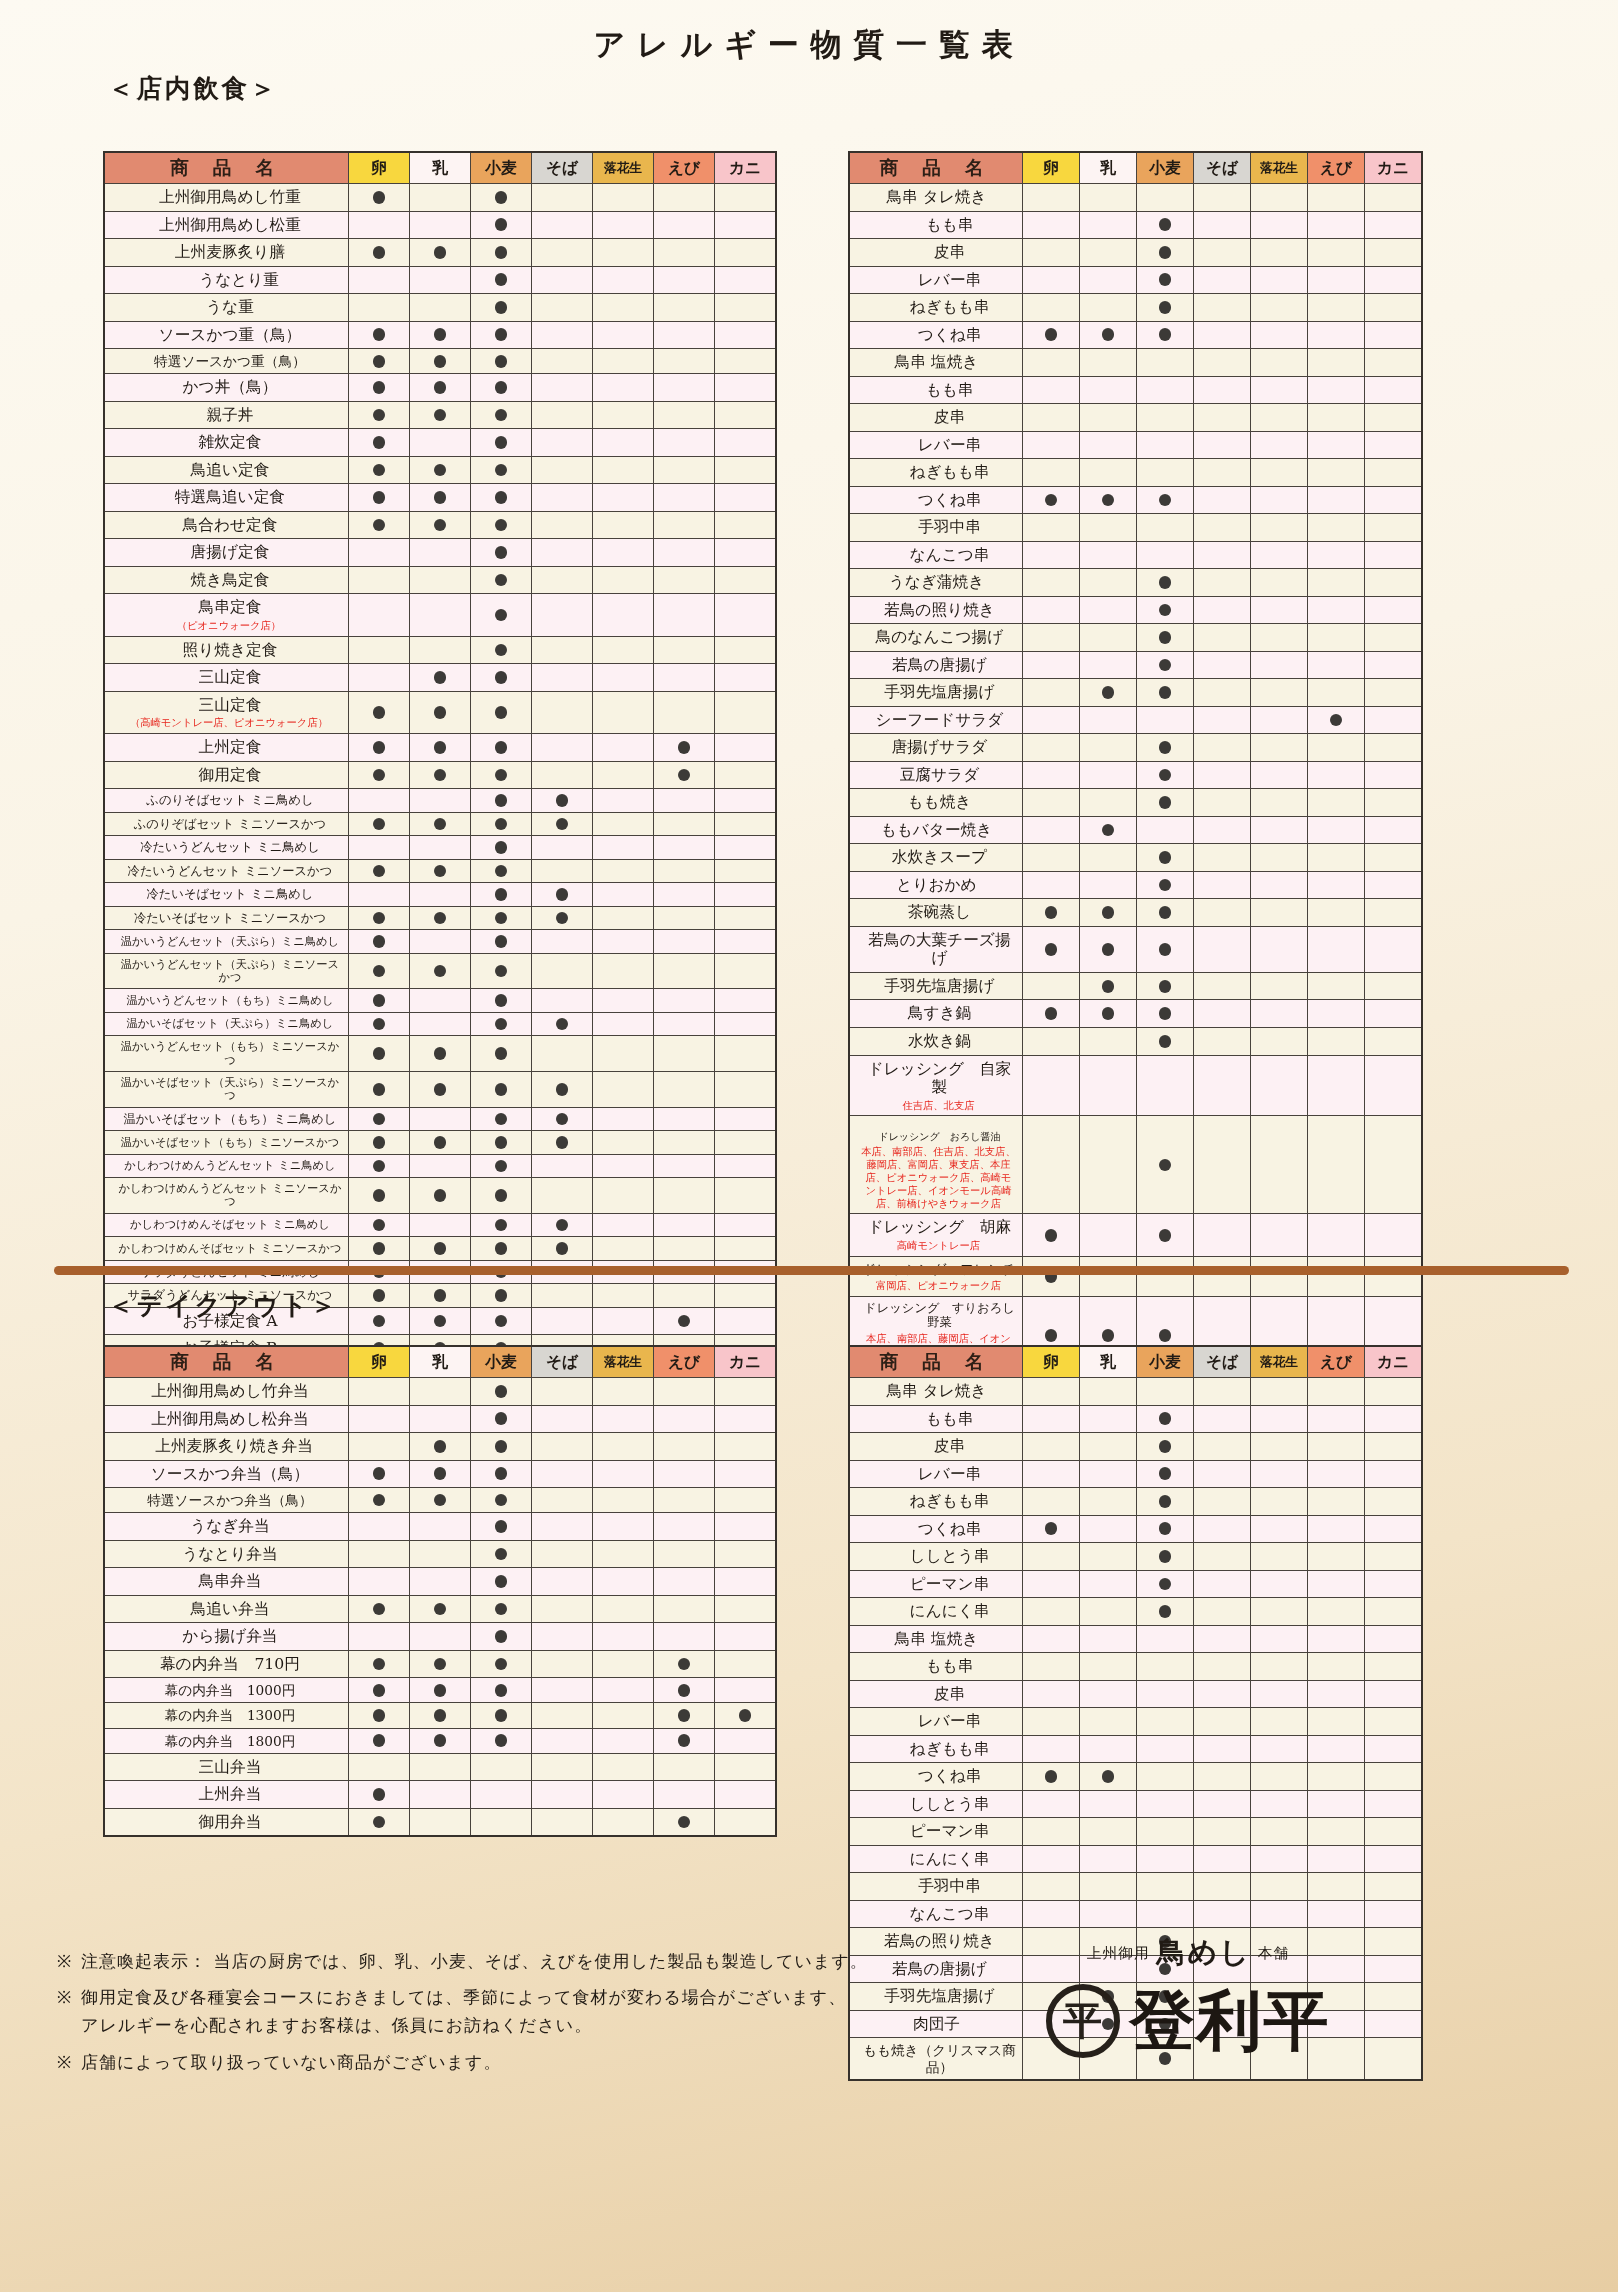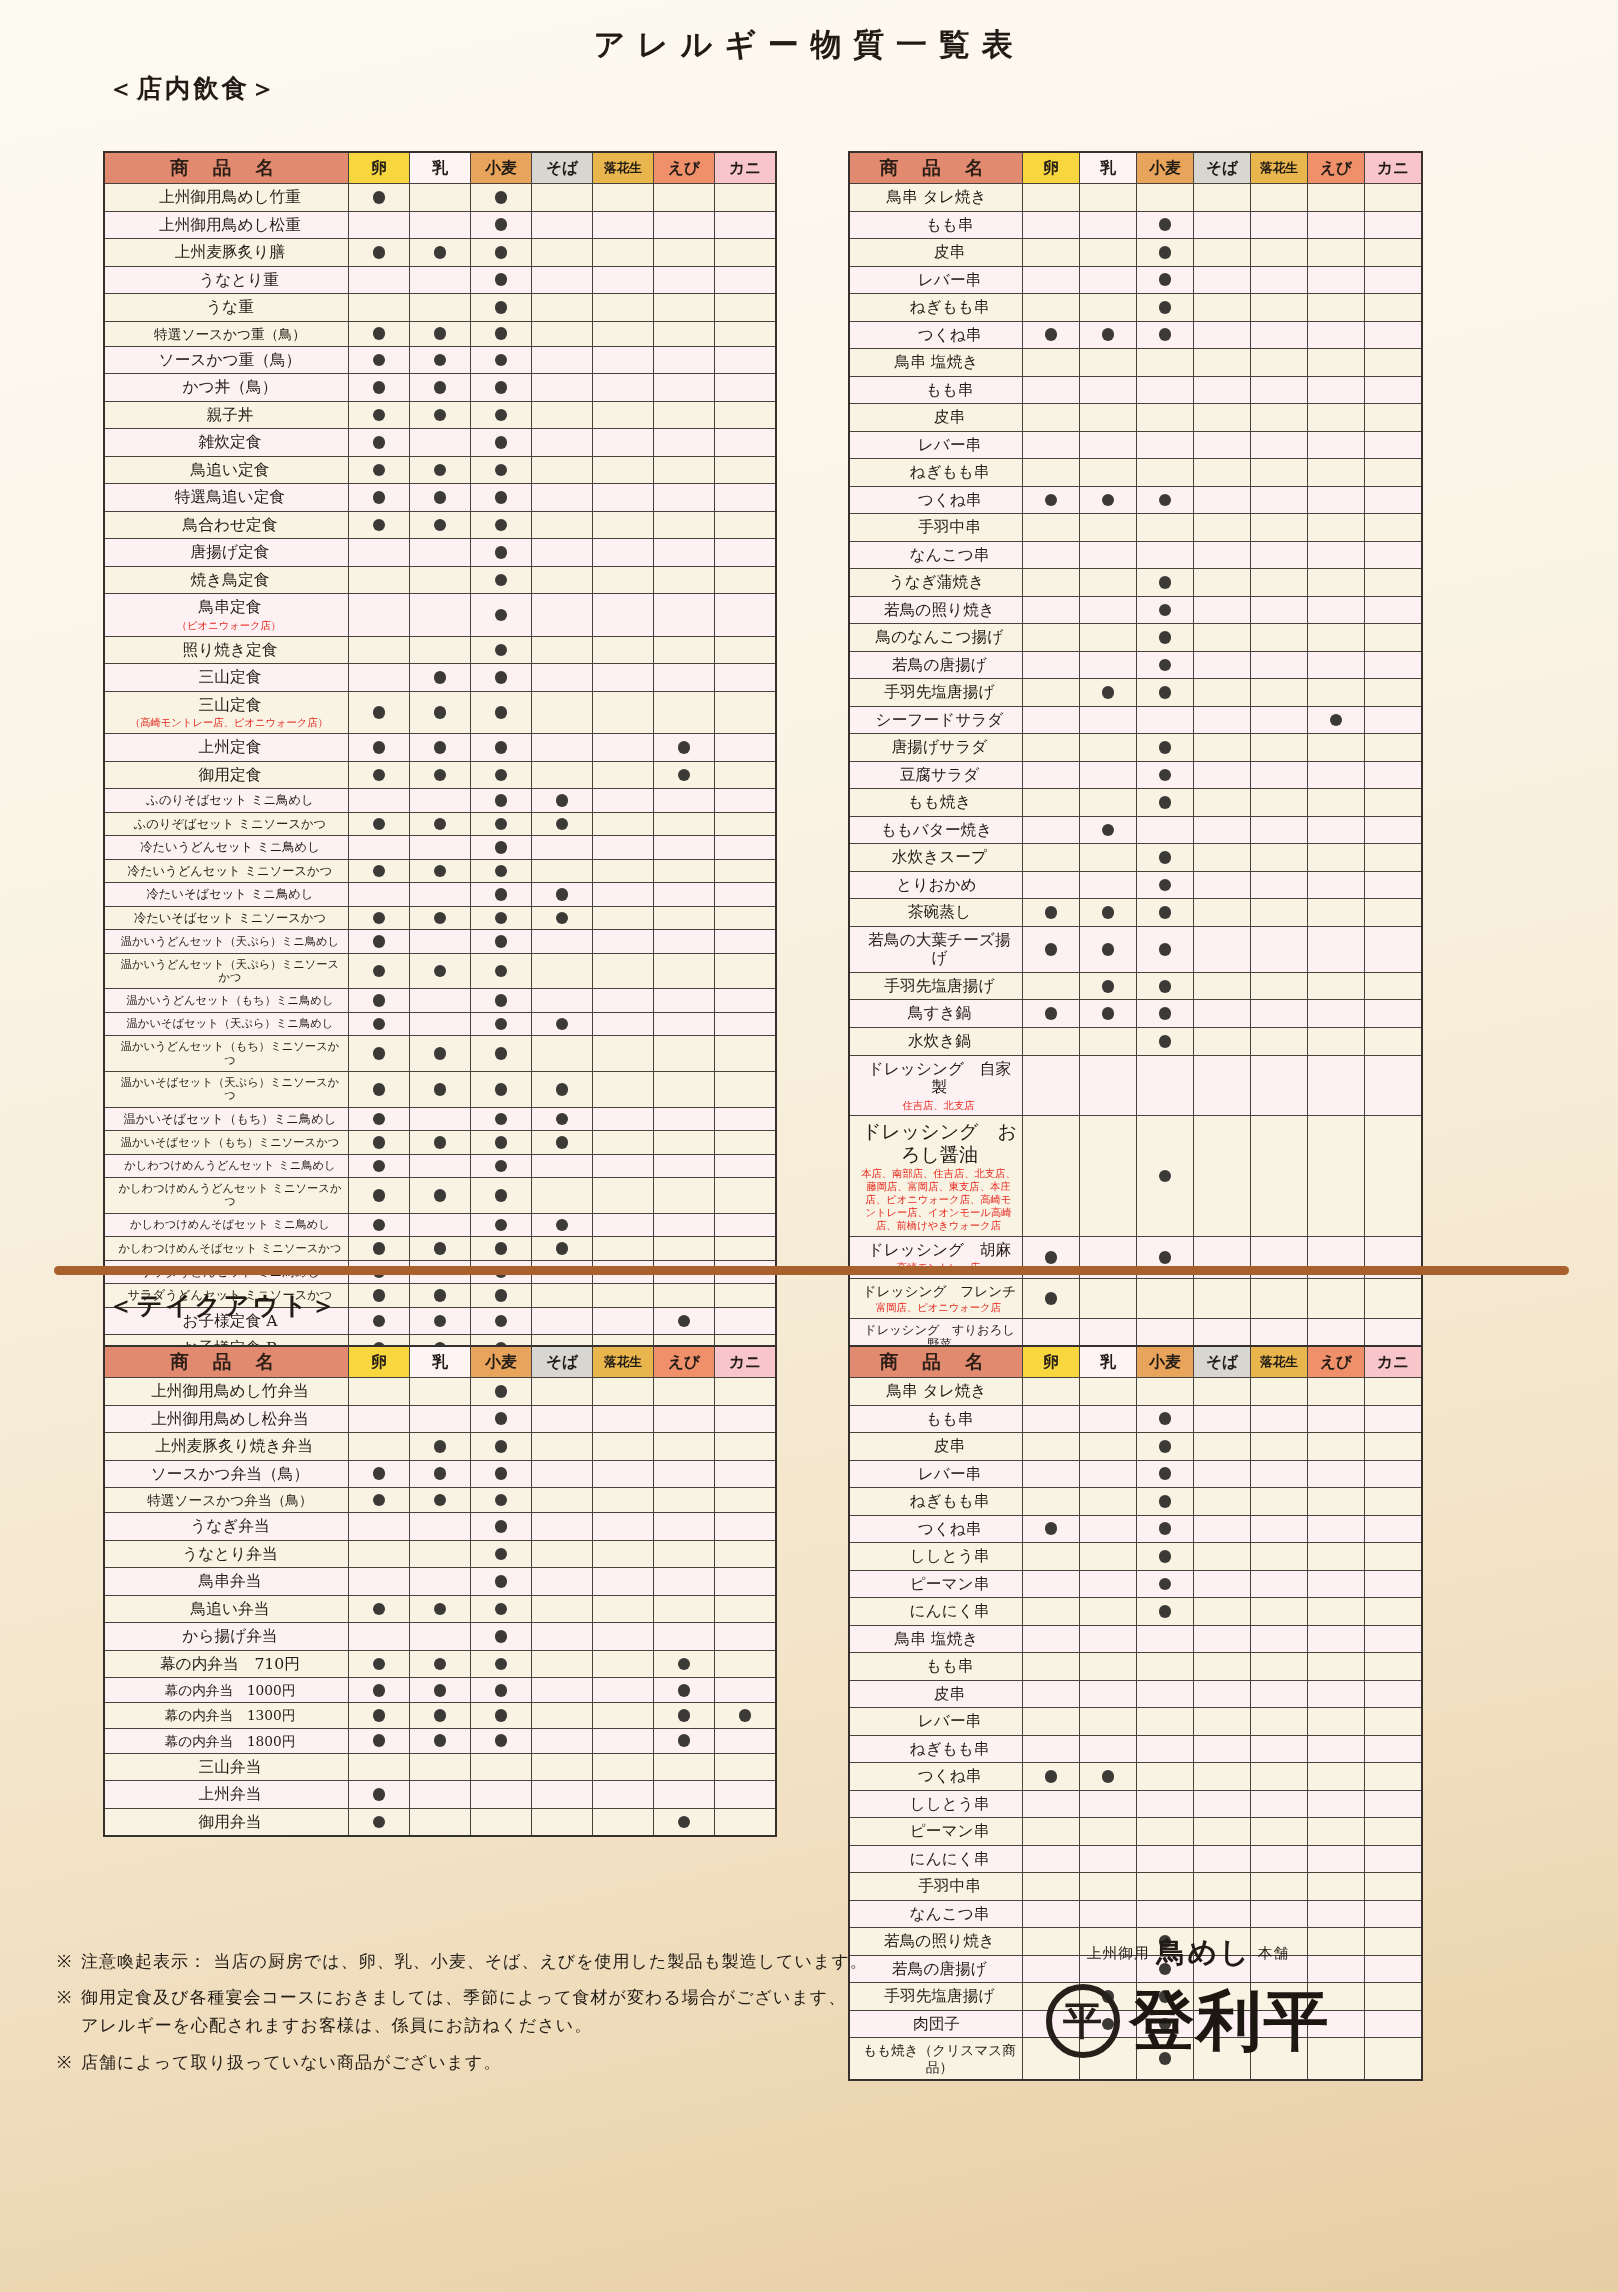--- a/index.html
+++ b/index.html
@@ -130,40 +130,40 @@
           </div>
           <div class="cell" style="width: 61px;"></div>
           <div class="cell" style="width: 61px;"></div>
           <div class="cell" style="width: 61px;">
             <span class="dot" style="background: rgb(60, 58, 55);"></span>
           </div>
           <div class="cell" style="width: 61px;"></div>
           <div class="cell" style="width: 61px;"></div>
           <div class="cell" style="width: 61px;"></div>
           <div class="cell" style="width: 61px;"></div>
+        </div><div class="trow pink">
+          <div class="cell name-cell" style="width: 243px; padding-left: 10.8px;">
+            <span class="nm" style="font-size: 15.7px;">ソースかつ重（鳥）</span>
+          </div>
+          <div class="cell" style="width: 61px;">
+            <span class="dot" style="background: rgb(60, 58, 55);"></span>
+          </div>
+          <div class="cell" style="width: 61px;">
+            <span class="dot" style="background: rgb(60, 58, 55);"></span>
+          </div>
+          <div class="cell" style="width: 61px;">
+            <span class="dot" style="background: rgb(60, 58, 55);"></span>
+          </div>
+          <div class="cell" style="width: 61px;"></div>
+          <div class="cell" style="width: 61px;"></div>
+          <div class="cell" style="width: 61px;"></div>
+          <div class="cell" style="width: 61px;"></div>
         </div><div class="trow cream">
           <div class="cell name-cell" style="width: 243px; padding-left: 10.8px;">
             <span class="nm" style="font-size: 13.7px;">特選ソースかつ重（鳥）</span>
-          </div>
-          <div class="cell" style="width: 61px;">
-            <span class="dot" style="background: rgb(60, 58, 55);"></span>
-          </div>
-          <div class="cell" style="width: 61px;">
-            <span class="dot" style="background: rgb(60, 58, 55);"></span>
-          </div>
-          <div class="cell" style="width: 61px;">
-            <span class="dot" style="background: rgb(60, 58, 55);"></span>
-          </div>
-          <div class="cell" style="width: 61px;"></div>
-          <div class="cell" style="width: 61px;"></div>
-          <div class="cell" style="width: 61px;"></div>
-          <div class="cell" style="width: 61px;"></div>
-        </div><div class="trow pink">
-          <div class="cell name-cell" style="width: 243px; padding-left: 10.8px;">
-            <span class="nm" style="font-size: 15.7px;">ソースかつ重（鳥）</span>
           </div>
           <div class="cell" style="width: 61px;">
             <span class="dot" style="background: rgb(60, 58, 55);"></span>
           </div>
           <div class="cell" style="width: 61px;">
             <span class="dot" style="background: rgb(60, 58, 55);"></span>
           </div>
           <div class="cell" style="width: 61px;">
             <span class="dot" style="background: rgb(60, 58, 55);"></span>
           </div>
@@ -1193,21 +1193,21 @@
           </div>
           <div class="cell" style="width: 57px;"></div>
           <div class="cell" style="width: 57px;"></div>
           <div class="cell" style="width: 57px;"></div>
           <div class="cell" style="width: 57px;"></div>
           <div class="cell" style="width: 57px;"></div>
           <div class="cell" style="width: 57px;"></div>
           <div class="cell" style="width: 57px;"></div>
         </div><div class="trow cream">
           <div class="cell name-cell" style="width: 172px; padding-left: 10.8px;">
-            <span class="nm" style="font-size: 19px;">ドレッシング　おろし醤油</span>
+            <span class="nm" style="font-size: 10px; margin-top: 11px;">ドレッシング　おろし醤油</span>
             <div class="note" style="color: rgb(230, 37, 29);">本店、南部店、住吉店、北支店、藤岡店、富岡店、東支店、本庄店、ピオニウォーク店、高崎モントレー店、イオンモール高崎店、前橋けやきウォーク店</div>
           </div>
           <div class="cell" style="width: 57px;"></div>
           <div class="cell" style="width: 57px;"></div>
           <div class="cell" style="width: 57px;">
             <span class="dot" style="background: rgb(60, 58, 55);"></span>
           </div>
           <div class="cell" style="width: 57px;"></div>
           <div class="cell" style="width: 57px;"></div>
           <div class="cell" style="width: 57px;"></div>

